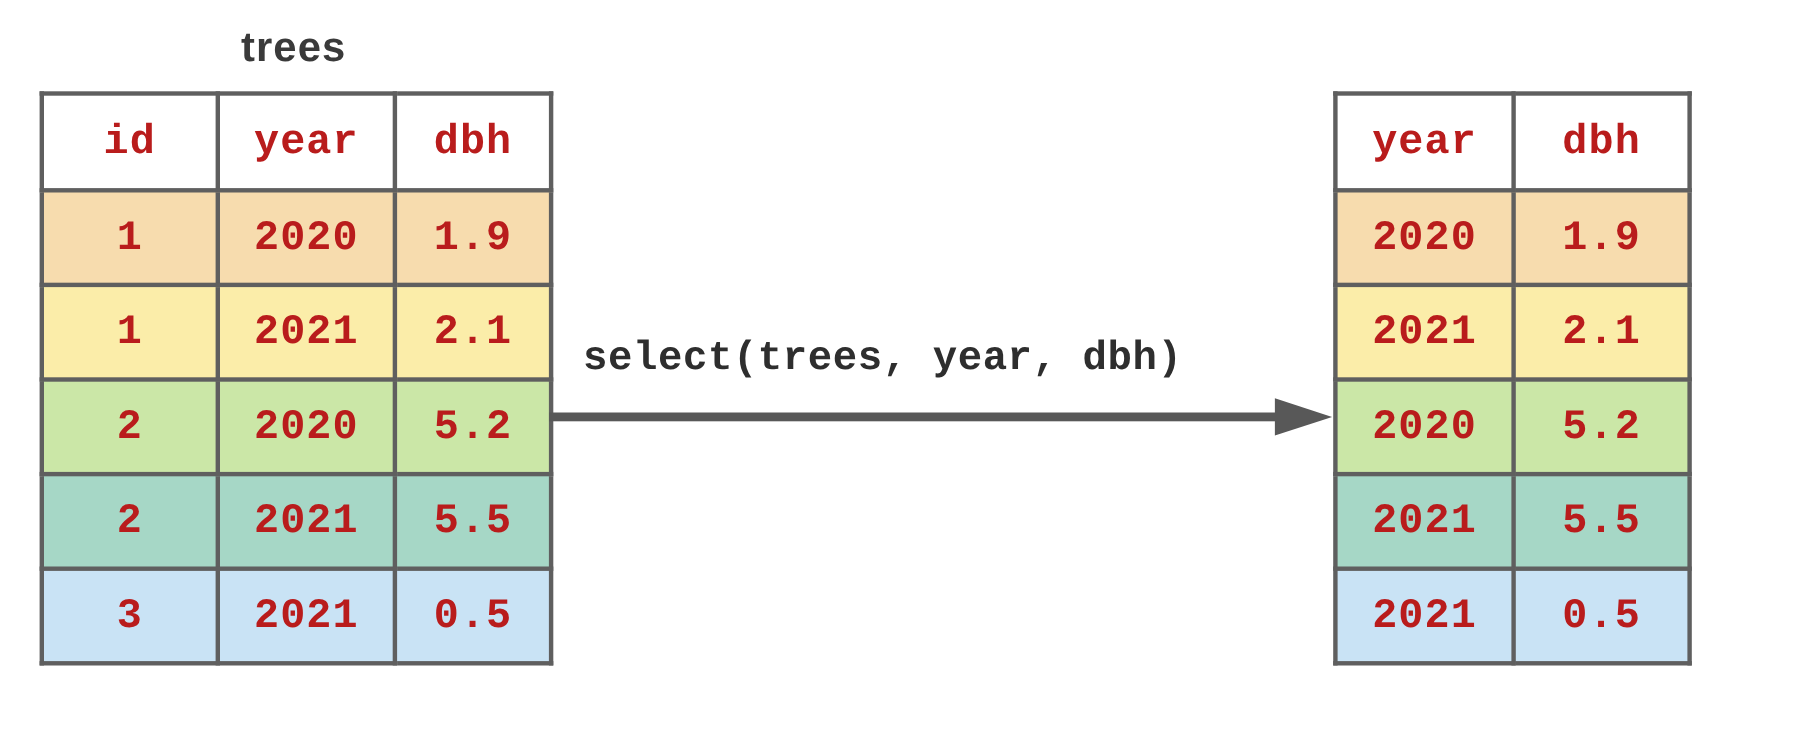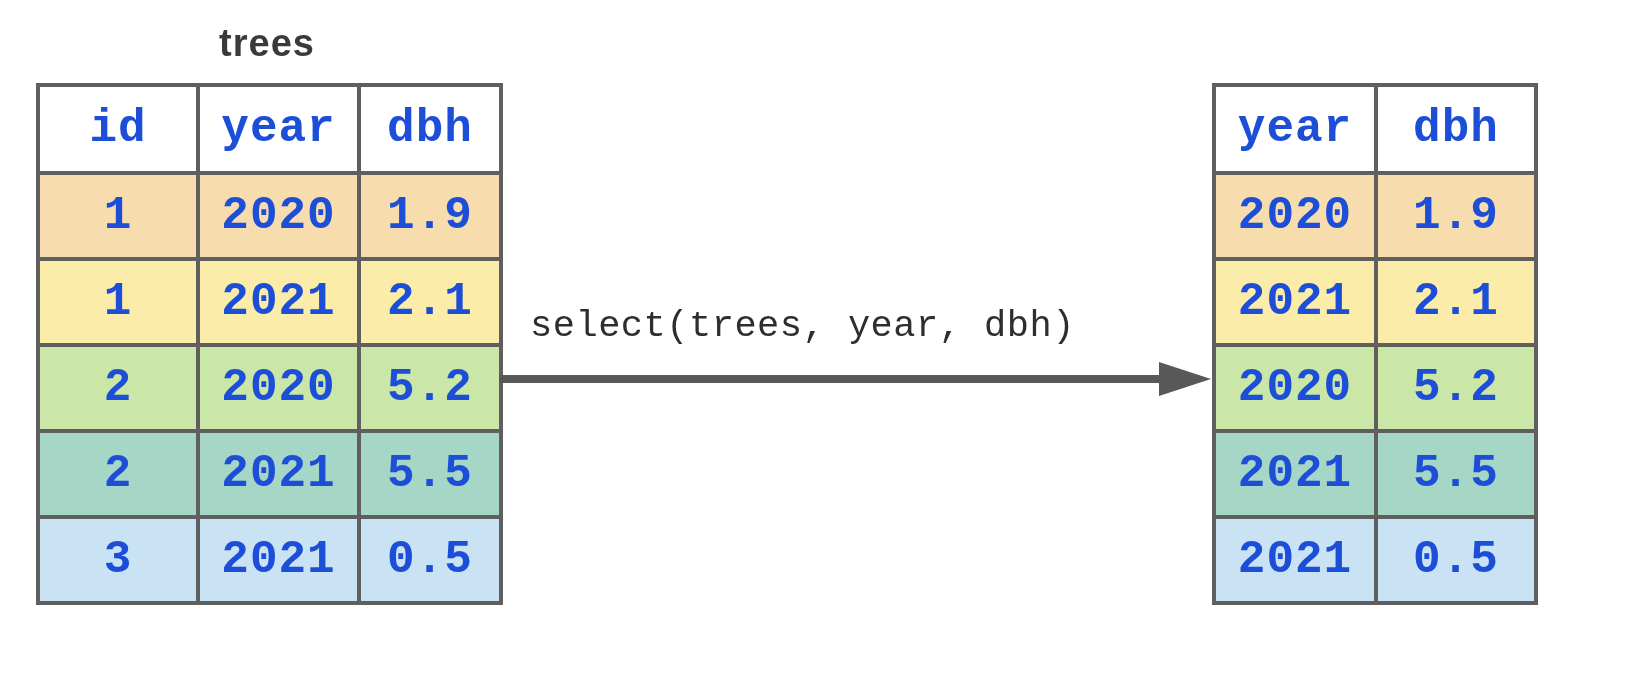--- a/index.html
+++ b/index.html
@@ -49,22 +49,22 @@
     box-sizing: border-box;
   }
   .data-table td, .data-table th {
     border: 4px solid #5f5f5f;
     padding: 0;
     margin: 0;
     text-align: center;
     vertical-align: middle;
     font-family: "Liberation Mono", "DejaVu Sans Mono", monospace;
     font-weight: bold;
-    font-size: 46px;
-    color: #1d4ed8;
+    font-size: 38px;
+    color: #b91c1c;
     letter-spacing: 1px;
     height: 86px;
     box-sizing: border-box;
   }
   .data-table th {
     background: #ffffff;
     height: 88px;
   }
 
   
@@ -103,21 +103,21 @@
   }
   .arrow svg { display: block; }
 
   .arrow-label {
     position: absolute;
     left: 499px;
     top: 305px;
     width: 607px;
     text-align: center;
     font-family: "Liberation Mono", "DejaVu Sans Mono", monospace;
-    font-weight: normal;
+    font-weight: bold;
     font-size: 37px;
     color: #2e2e2e;
     letter-spacing: 0.5px;
     white-space: nowrap;
   }
 </style>
 </head>
 <body>
 
 <div class="canvas">

